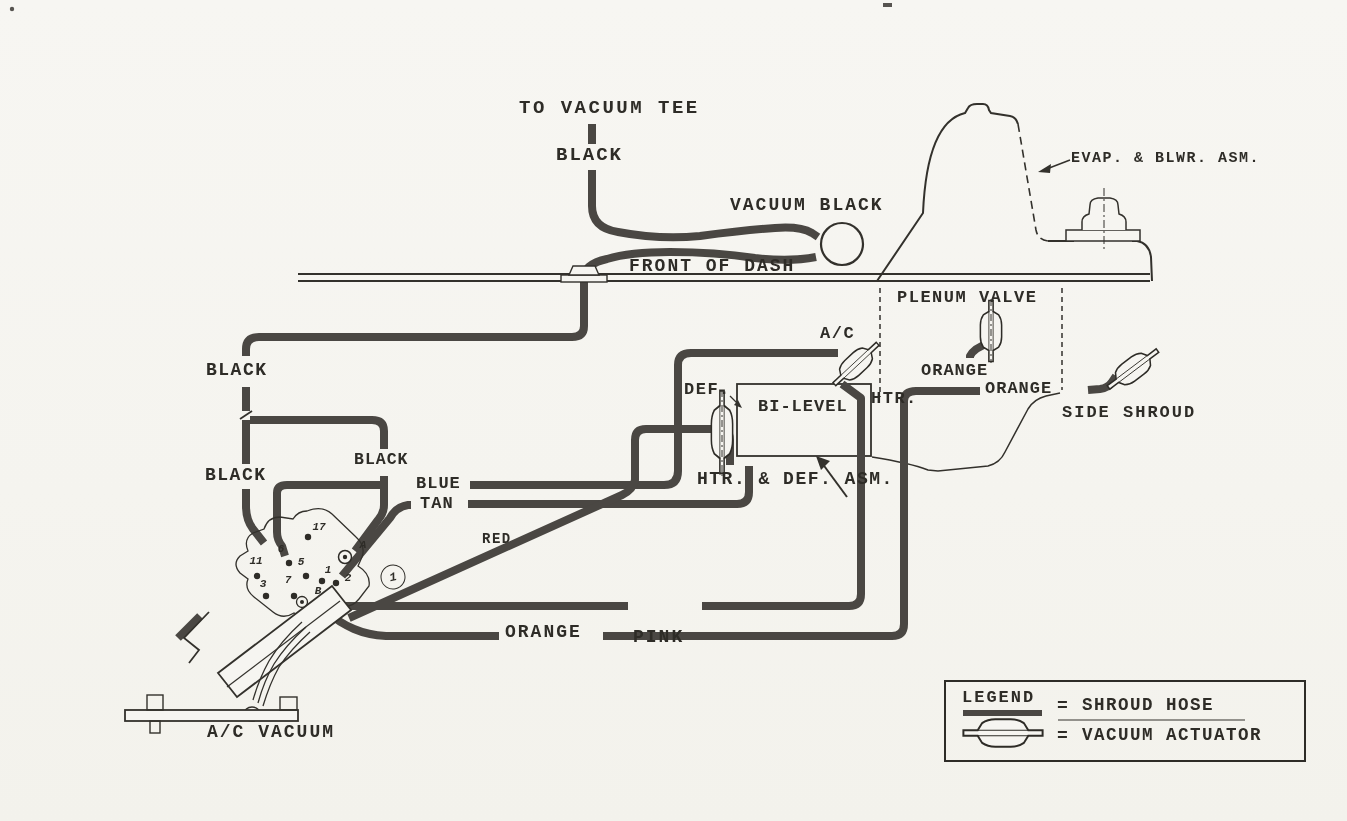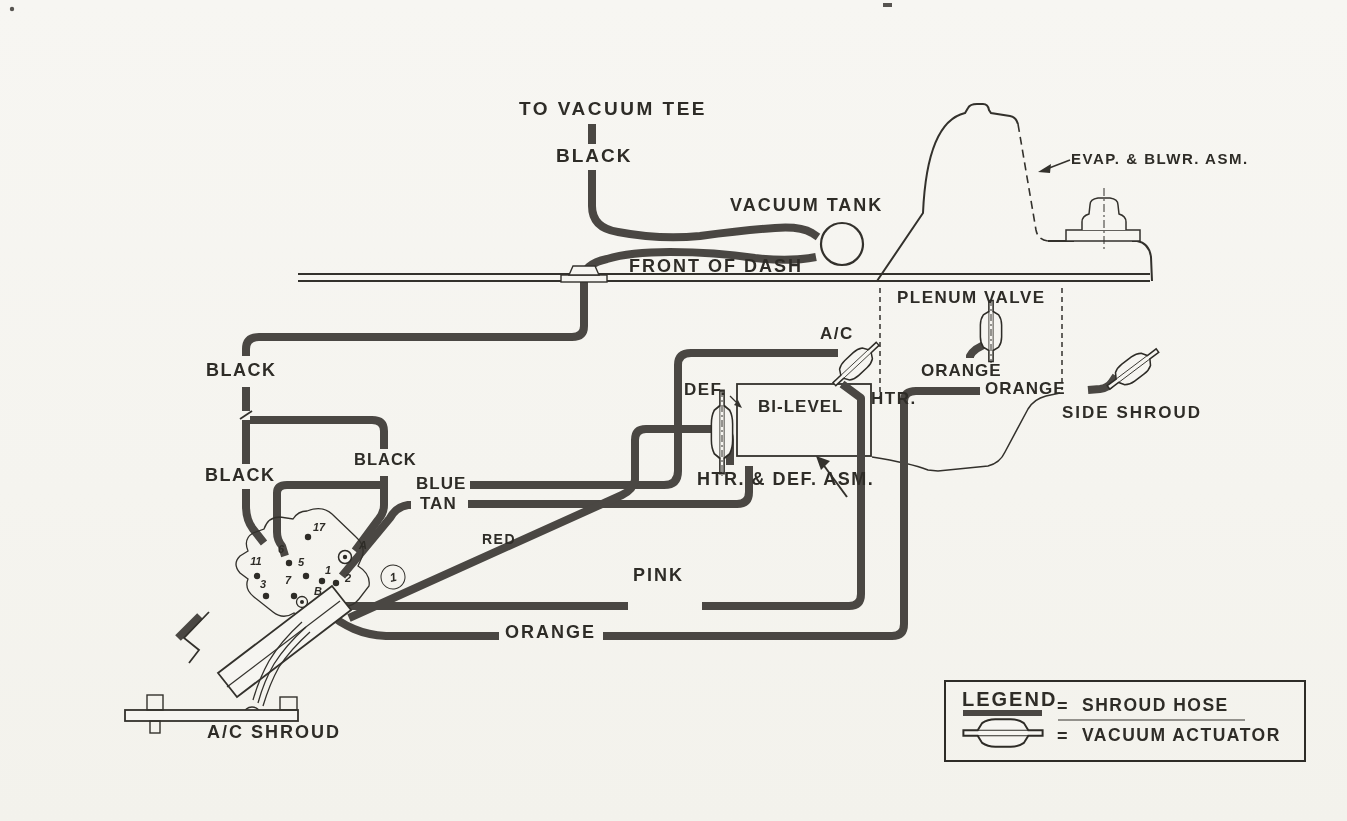--- a/index.html
+++ b/index.html
@@ -1,19 +1,19 @@
 <!DOCTYPE html>
 <html><head>
 <meta charset="utf-8">
 <style>
   html,body{margin:0;padding:0;background:#e9e8e4;}
   .stage{
     position:relative;width:1347px;height:821px;overflow:hidden;
     background:linear-gradient(180deg,#f7f6f2 0%,#f5f4ef 60%,#f3f2ec 100%);
-    font-family:Liberation Sans, sans-serif;
+    font-family:Liberation Mono, monospace;
   }
   svg.art{position:absolute;left:0;top:0;}
   .lbl{
     position:absolute;font-weight:bold;color:#2e2c27;white-space:nowrap;
     letter-spacing:1.5px;font-size:17px;line-height:1.05;
   }
   .port{
     position:absolute;font-weight:bold;font-style:italic;font-size:11px;
     color:#2e2c27;transform:translate(-50%,-50%);letter-spacing:0;
   }
@@ -154,43 +154,43 @@
     </g>
 
     <g fill="#2e2c27" opacity="0.8">
       <circle cx="12" cy="9" r="2.2"></circle>
       <rect x="883" y="3" width="9" height="4"></rect>
     </g>
   </svg>
 
   <div class="lbl" style="left:519px;top:99px;font-size:19px;letter-spacing:2.5px">TO VACUUM TEE</div>
   <div class="lbl" style="left:556px;top:146px;font-size:19px;letter-spacing:2px">BLACK</div>
-  <div class="lbl" style="left:730px;top:196px;font-size:18px;letter-spacing:2px">VACUUM TANK</div>
+  <div class="lbl" style="left:730px;top:196px;font-size:18px;letter-spacing:2px">VACUUM BLACK</div>
   <div class="lbl" style="left:629px;top:257px;font-size:18px;letter-spacing:2px">FRONT OF DASH</div>
   <div class="lbl" style="left:1071px;top:151px;font-size:15px">EVAP. &amp; BLWR. ASM.</div>
   <div class="lbl" style="left:897px;top:289px">PLENUM VALVE</div>
   <div class="lbl" style="left:820px;top:325px">A/C</div>
   <div class="lbl" style="left:684px;top:381px">DEF.</div>
   <div class="lbl" style="left:758px;top:398px;letter-spacing:1px">BI-LEVEL</div>
   <div class="lbl" style="left:871px;top:390px">HTR.</div>
   <div class="lbl" style="left:921px;top:362px;letter-spacing:1px">ORANGE</div>
   <div class="lbl" style="left:985px;top:380px;letter-spacing:1px">ORANGE</div>
   <div class="lbl" style="left:1062px;top:404px;letter-spacing:2px">SIDE SHROUD</div>
   <div class="lbl" style="left:206px;top:361px;font-size:18px">BLACK</div>
   <div class="lbl" style="left:205px;top:466px;font-size:18px">BLACK</div>
   <div class="lbl" style="left:354px;top:451px;font-size:16.5px;letter-spacing:1px">BLACK</div>
   <div class="lbl" style="left:416px;top:475px;letter-spacing:1px">BLUE</div>
   <div class="lbl" style="left:420px;top:495px;letter-spacing:1px">TAN</div>
   <div class="lbl" style="left:482px;top:532px;font-size:14px">RED</div>
   <div class="lbl" style="left:697px;top:470px;font-size:18px">HTR. &amp; DEF. ASM.</div>
-  <div class="lbl" style="left:633px;top:566px;font-size:18px;letter-spacing:2px">PINK</div>
+  <div class="lbl" style="left:633px;top:628px;font-size:18px;letter-spacing:2px">PINK</div>
   <div class="lbl" style="left:505px;top:623px;font-size:18px;letter-spacing:2px">ORANGE</div>
-  <div class="lbl" style="left:207px;top:723px;font-size:18px;letter-spacing:2px">A/C SHROUD</div>
-
-  <div class="lbl" style="left:962px;top:689px;font-size:20px;letter-spacing:2px">LEGEND</div>
+  <div class="lbl" style="left:207px;top:723px;font-size:18px;letter-spacing:2px">A/C VACUUM</div>
+
+  <div class="lbl" style="left:962px;top:689px;font-size:17px;letter-spacing:2px">LEGEND</div>
   <div class="lbl" style="left:1057px;top:697px;font-size:18px">=</div>
   <div class="lbl" style="left:1082px;top:696px;font-size:17.5px">SHROUD HOSE</div>
   <div class="lbl" style="left:1057px;top:727px;font-size:18px">=</div>
   <div class="lbl" style="left:1082px;top:726px;font-size:17.5px">VACUUM ACTUATOR</div>
 
   <div class="port" style="left:319px;top:527px">17</div>
   <div class="port" style="left:281px;top:549px">6</div>
   <div class="port" style="left:301px;top:562px">5</div>
   <div class="port" style="left:256px;top:561px">11</div>
   <div class="port" style="left:263px;top:584px">3</div>

